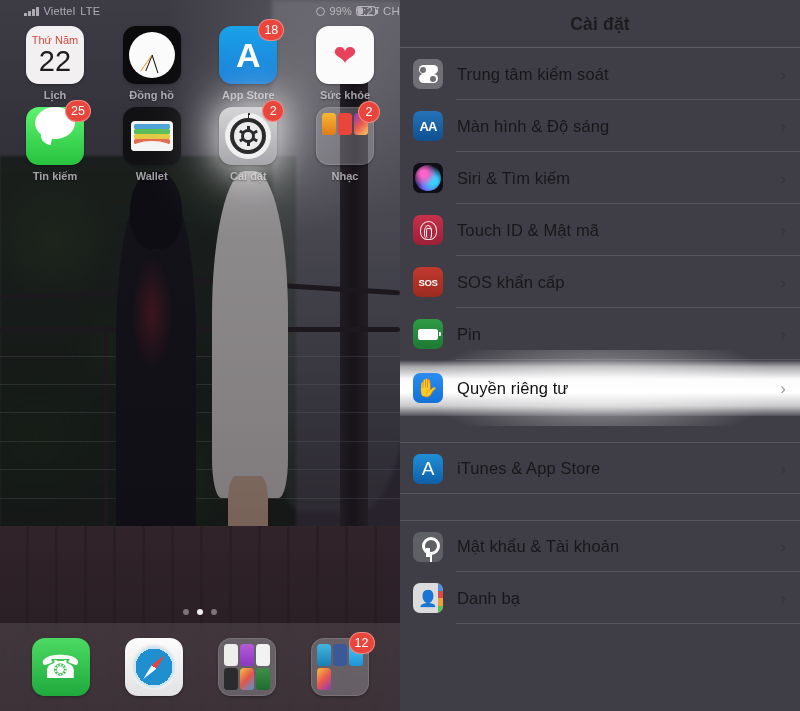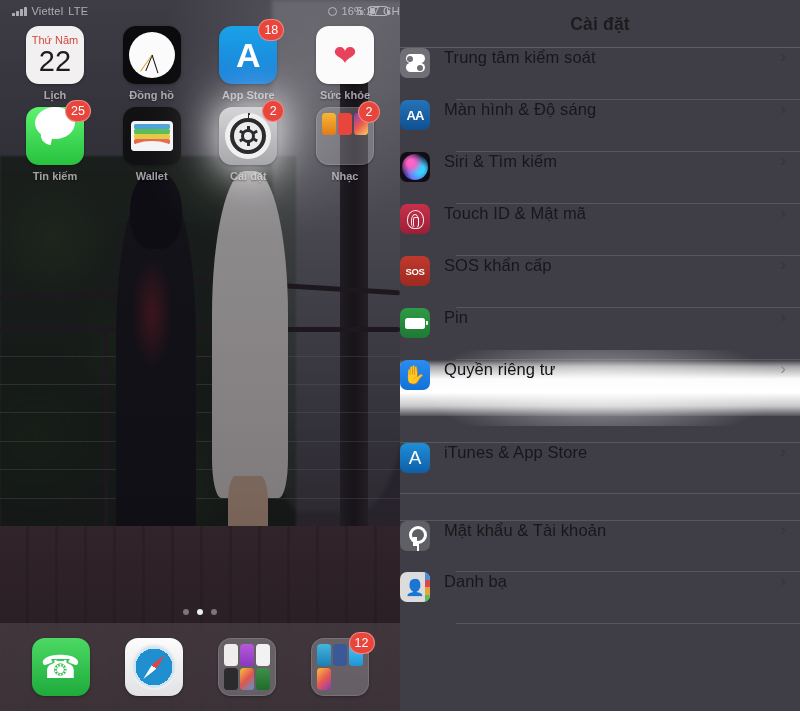--- a/index.html
+++ b/index.html
@@ -51,21 +51,21 @@
     border-radius:44% 44% 12% 12%; filter:blur(.4px); }
   .legs { position:absolute; left:57%; top:67%; width:10%; height:20%;
     background:linear-gradient(180deg,#c8a48c,#b68f77); border-radius:18%; filter:blur(.5px);}
   .shoe { position:absolute; width:8%; height:4%; border-radius:40%;
     background:linear-gradient(180deg,#d9d5d2,#8d8782); filter:blur(.4px); }
 
   .dim-home { position:absolute; inset:0; background:rgba(20,18,26,.42); }
 
   
   .statusbar { position:absolute; top:0; left:0; width:100%; height:22px;
-    display:flex; align-items:center; padding:0 12px; color:#cfcbd2; font-size:11px;
+    display:flex; align-items:center; padding:0 24px; color:#cfcbd2; font-size:11px;
     opacity:.78; letter-spacing:.2px; }
   .sb-left { display:flex; align-items:center; gap:5px; }
   .bars { display:flex; align-items:flex-end; gap:1.5px; height:9px; }
   .bars i { display:block; width:2.5px; background:#cfcbd2; border-radius:.5px; }
   .bars i:nth-child(1){height:3px}.bars i:nth-child(2){height:5px}
   .bars i:nth-child(3){height:7px}.bars i:nth-child(4){height:9px}
   .sb-center { position:absolute; left:0; width:100%; text-align:right; font-size:11.5px;
     pointer-events:none; }
   .sb-right { margin-left:auto; display:flex; align-items:center; gap:4px; z-index:2;}
   .lock-ic { width:9px; height:9px; border:1.2px solid #cfcbd2; border-radius:50%;
@@ -164,22 +164,22 @@
     background:#4e4d55; }
   .set-dim { position:absolute; inset:0; background:rgba(36,34,42,.34); pointer-events:none; }
   .nav { position:relative; height:48px; display:flex; align-items:center;
     justify-content:center; z-index:2; }
   .nav-title { font-size:17.5px; color:#1c1c1e; font-weight:700; letter-spacing:.2px; }
   .nav-sep { position:absolute; left:0; bottom:0; width:100%; height:1px;
     background:rgba(255,255,255,.16); }
 
   .list { position:relative; z-index:2; }
   .sec-gap { height:26px; }
-  .row-item { position:relative; display:flex; align-items:flex-start; height:52px;
-    }
+  .row-item { position:relative; display:flex; align-items:center; height:52px;
+    padding-left:13px; }
   .row-sep { position:absolute; left:56px; right:0; bottom:0; height:1px;
     background:rgba(255,255,255,.13); }
   .row-item:last-child .row-sep { background:rgba(255,255,255,.13); }
   .sic { width:30px; height:30px; border-radius:7px; flex:0 0 30px;
     display:flex; align-items:center; justify-content:center; position:relative;
     overflow:hidden; }
   .row-label { margin-left:14px; font-size:16.5px; color:#17171a; letter-spacing:.1px; }
   .chev { margin-left:auto; margin-right:14px; color:rgba(40,40,45,.40);
     font-size:17px; line-height:1; }
 
@@ -302,21 +302,21 @@
             <i></i>
             <i></i>
             <i></i>
         </span>
         <span>Viettel</span>
         <span>LTE</span>
       </div>
       <div class="sb-center">5:27 CH</div>
       <div class="sb-right">
         <span class="lock-ic"></span>
-        <span>16%</span>
+        <span>99%</span>
         <span class="batt">
             <i></i>
           </span>
       </div>
     </div>
 
     <div class="grid">
 
       <div class="row">
 

